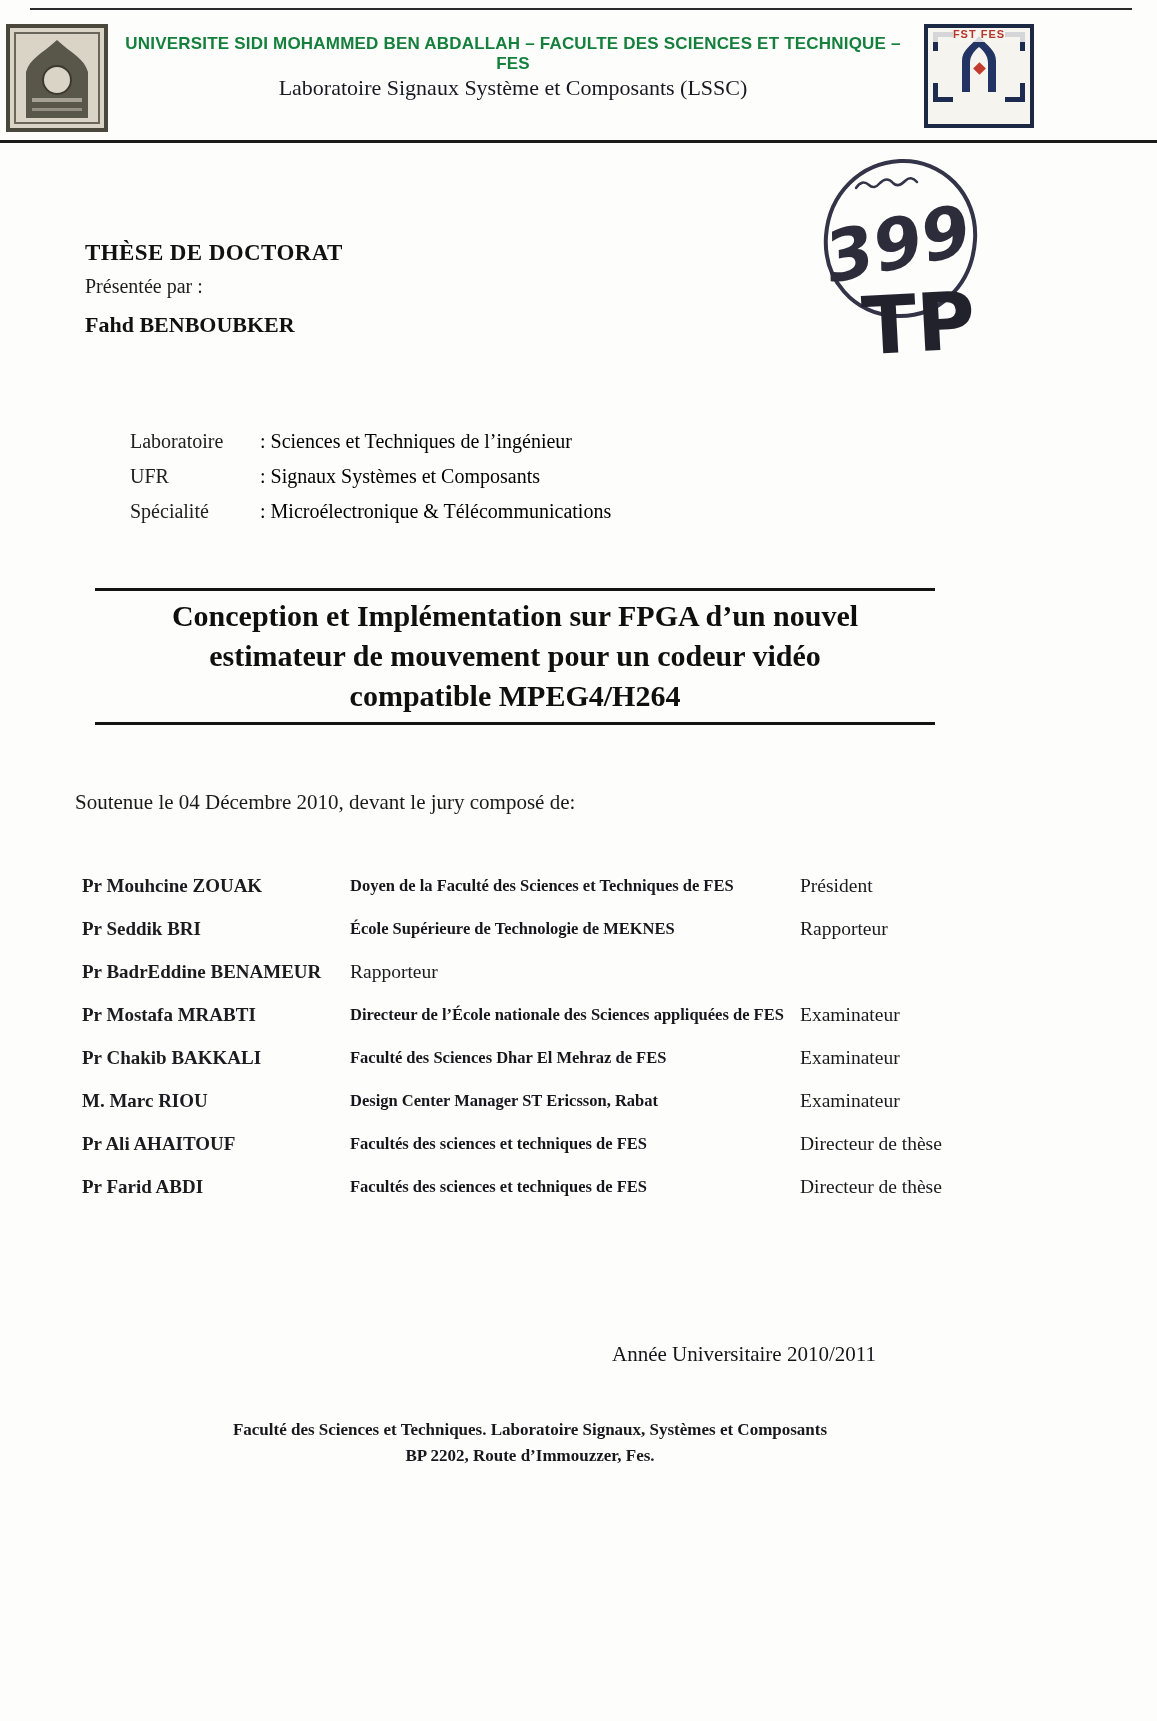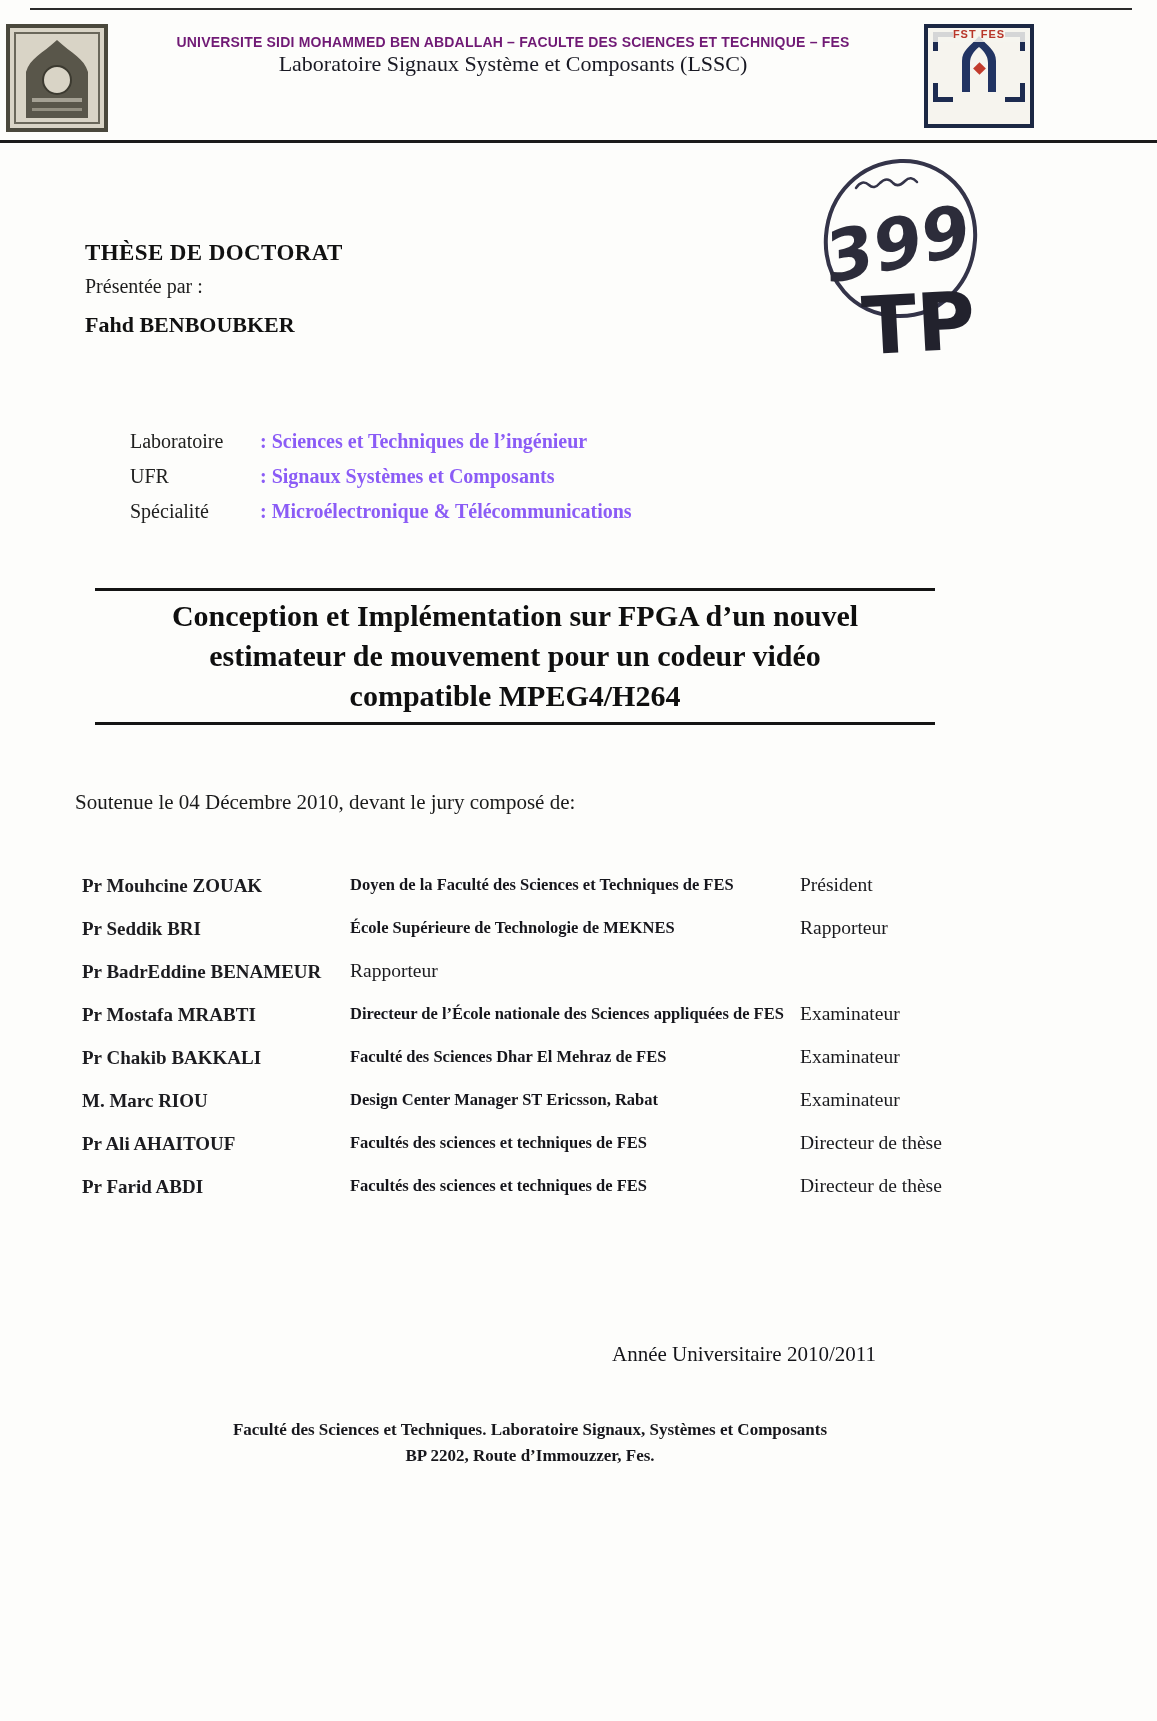--- a/index.html
+++ b/index.html
@@ -12,21 +12,21 @@
 
   
   .top-rule { position:absolute; top:8px; left:30px; right:25px; height:2px; background:#2a2a2a; }
   .header-rule { position:absolute; top:140px; left:0; right:0; height:3px; background:#1b1b1b; }
 
   .seal { position:absolute; left:6px; top:24px; width:102px; height:108px; }
 
   .header-text { position:absolute; left:118px; top:34px; width:790px; text-align:center; }
   .uni-line {
     font-family:"Liberation Sans", sans-serif; font-weight:bold;
-    font-size:14px; letter-spacing:0.2px; color:#701a75;
+    font-size:17px; letter-spacing:0.2px; color:#15803d;
   }
   .lab-line { margin-top:1px; font-size:22px; color:#191923; }
 
   .fst-logo {
     position:absolute; left:924px; top:24px; width:110px; height:104px;
     border:4px solid #1c2844; background:#f6f4ee;
     display:flex; flex-direction:column; align-items:center; justify-content:flex-start;
   }
   .fst-logo svg { position:absolute; top:2px; left:1px; }
   .fst-caption {
@@ -41,37 +41,37 @@
   
   .center-col { position:absolute; left:85px; width:840px; }
   .thesis-type { top:240px; font-size:23px; font-weight:bold; letter-spacing:0.4px; color:#111; }
   .presented-by { top:275px; font-size:20px; }
   .author { top:312px; font-size:22px; font-weight:bold; color:#111; }
 
   
   .details { position:absolute; left:130px; top:430px; font-size:20px; }
   .d-row { margin-bottom:13px; height:22px; }
   .d-label { display:inline-block; width:130px; color:#20201f; }
-  .d-value { font-weight:bold; color:#8b5cf6; }
+  .d-value { font-weight:normal; color:#000000; }
 
   
   .title-rule { position:absolute; left:95px; width:840px; height:3px; background:#141414; }
   .rule-a { top:588px; }
   .rule-b { top:722px; }
   .main-title {
     position:absolute; left:95px; top:596px; width:840px; text-align:center;
     font-size:30px; font-weight:bold; line-height:40px; color:#0f0f0f;
   }
 
   
   .defense { top:790px; left:75px; font-size:21px; color:#1a1a1a; }
 
   
   .jury { position:absolute; left:82px; top:874px; width:1000px; }
-  .j-row { display:flex; align-items:flex-start; margin-bottom:20px; }
+  .j-row { display:flex; align-items:flex-end; margin-bottom:20px; }
   .j-name { width:268px; font-weight:bold; font-size:19px; color:#1c1c20; padding-top:1px; }
   .j-aff  { width:450px; font-weight:bold; font-size:16.5px; line-height:22px;
             padding-right:14px; color:#16161c; }
   .j-role { font-size:19.5px; color:#1a1a1e; }
 
   
   .year { position:absolute; left:612px; top:1342px; font-size:21px; color:#15151a; }
   .f-line { position:absolute; left:55px; width:950px; text-align:center;
             font-weight:bold; font-size:17px; color:#17171c; }
   .f1 { top:1420px; }

